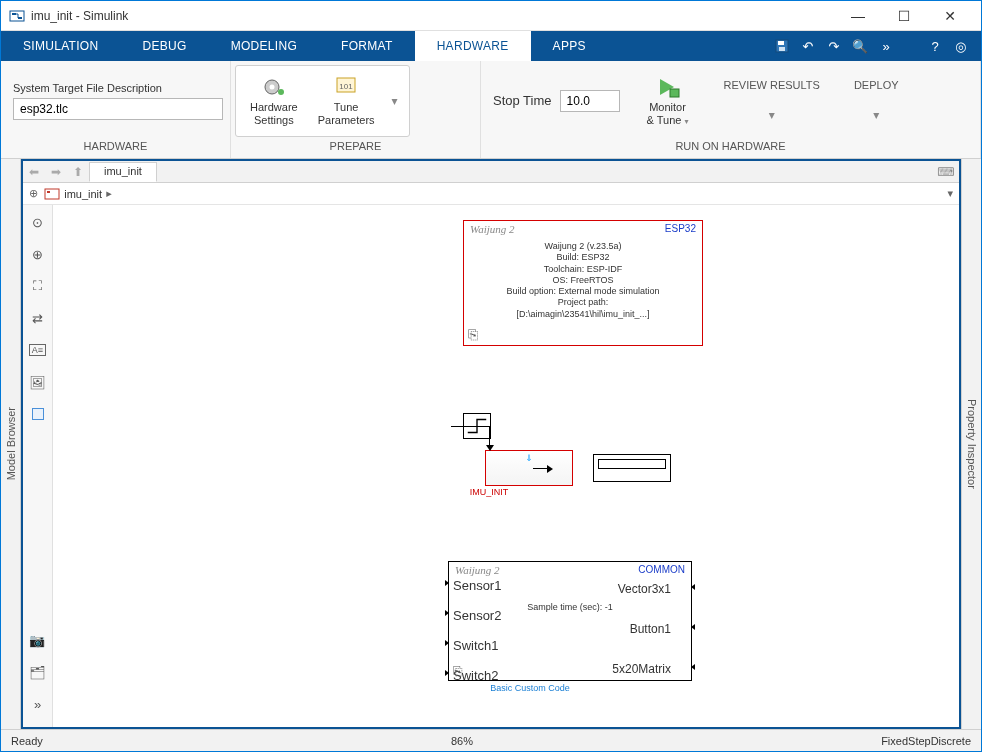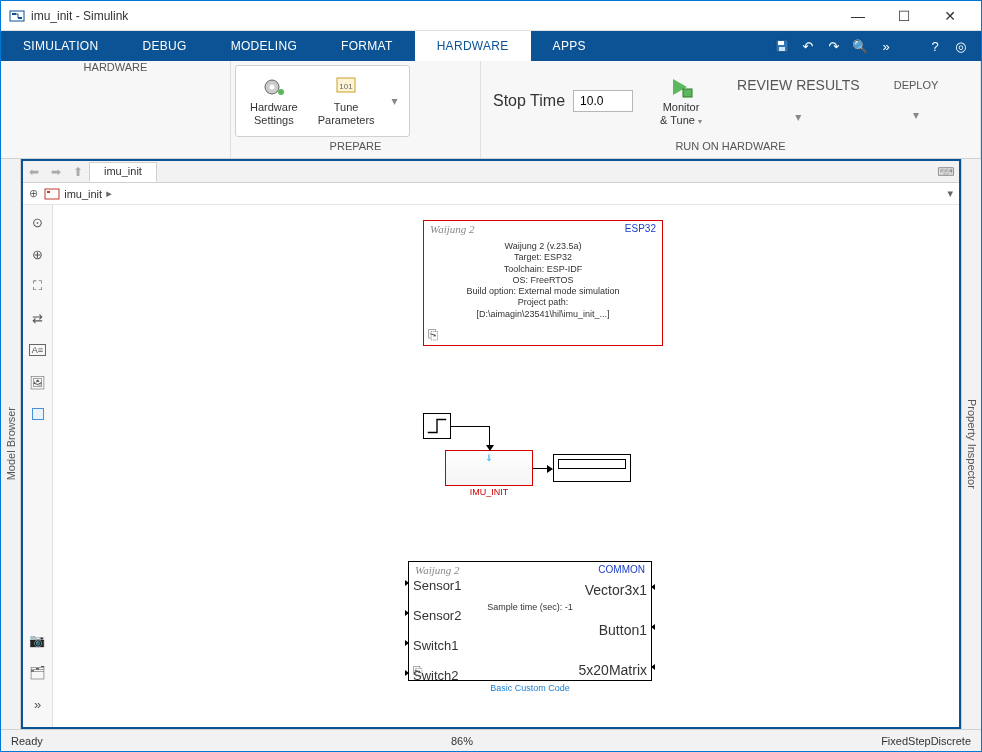--- a/index.html
+++ b/index.html
@@ -23,21 +23,21 @@
 .ribChunk .label { height: 18px; text-align: center; font-size: 11px; color: #555; }
 .formRow { display: flex; flex-direction: column; gap: 4px; }
 .formRow .lbl { font-size: 11px; color: #333; }
 .formRow input, .stoptime input { height: 22px; border: 1px solid #b7b7b7; background: #fff; padding: 2px 6px; font-size: 12px; }
 .bigbtn { display: flex; flex-direction: column; align-items: center; justify-content: center; gap: 2px; padding: 4px 8px; min-width: 60px; text-align: center; }
 .bigbtn .ic { width: 28px; height: 24px; display:flex; align-items:center; justify-content:flex-end; }
 .bigbtn .txt { font-size: 11px; line-height: 1.15; }
 .groupBox { border: 1px solid #d0d0d0; border-radius: 3px; padding: 4px 6px; display: flex; align-items: center; gap: 4px; background:#fff; }
 .splitArrow { width: 16px; height: 60px; display:flex; align-items:center; justify-content:center; color:#888; }
 .stoptime { display: flex; align-items: center; gap: 8px; }
-.stoptime .lbl { font-size: 16px; }
+.stoptime .lbl { font-size: 13px; }
 .content { position: relative; height: calc(100% - 30px - 30px - 98px - 22px); display: flex; }
 .sidebarL { width: 20px; background: #f2f2f2; border-right: 1px solid #d0d0d0; display: flex; align-items: center; justify-content: center; }
 .sidebarL .vtext { writing-mode: vertical-rl; transform: rotate(180deg); font-size: 11px; color: #555; }
 .sidebarR { width: 20px; background: #f2f2f2; border-left: 1px solid #d0d0d0; display: flex; align-items: center; justify-content: center; }
 .sidebarR .vtext { writing-mode: vertical-rl; font-size: 11px; color: #555; }
 .canvasWrap { flex:1; display:flex; flex-direction:column; border: 2px solid #0b5394; }
 .tabsRow { height: 22px; background: #f2f2f2; border-bottom:1px solid #d0d0d0; display:flex; align-items:stretch; }
 .navbtn { width: 22px; display:flex; align-items:center; justify-content:center; color:#aaa; }
 .fileTab { background:#fff; border:1px solid #d0d0d0; border-bottom:1px solid #fff; margin-top:1px; padding:2px 14px; font-size:11px; }
 .tabsRow .sp { flex:1; }
@@ -48,21 +48,21 @@
 .breadcrumb .dd { color:#666; }
 .canvasBody { flex:1; display:flex; }
 .toolstrip { width: 30px; background:#f7f7f7; border-right:1px solid #e0e0e0; display:flex; flex-direction:column; align-items:center; padding:6px 0; gap:10px; color:#555; font-size:13px; }
 .toolstrip .tbtn { width:22px; height:22px; display:flex; align-items:center; justify-content:center; }
 .toolstrip .btm { margin-top:auto; display:flex; flex-direction:column; gap:10px; align-items:center; padding-bottom:6px;}
 .canvas { flex:1; background:#fff; position:relative; overflow:hidden; }
 .status { height:22px; background:#f2f2f2; border-top:1px solid #d0d0d0; display:flex; align-items:center; padding:0 10px; font-size:11px; }
 .status .sp { flex:1; }
 
 
-.block { position:absolute; background:#fff; }
+.block { position:absolute; background:#fff;margin-left:40px; }
 .blk-target { left:370px; top:15px; width:240px; height:126px; border:1px solid #d40000; }
 .blk-target .hdr { display:flex; padding:2px 6px; font-size:11px; }
 .blk-target .hdr .brand { color:#888; font-style:italic; font-family: Georgia, serif; }
 .blk-target .hdr .sp { flex:1; }
 .blk-target .hdr .tag { color:#1a3cc8; font-size:10px; }
 .blk-target .info { text-align:center; font-size:9px; line-height:1.25; padding:4px 4px 0; }
 .blk-target .link { position:absolute; left:4px; bottom:2px; font-size:13px; color:#555; }
 
 .blk-step { left:370px; top:208px; width:28px; height:26px; border:1px solid #000; }
 .blk-step svg { width:100%; height:100%; }
@@ -74,21 +74,21 @@
 .blk-display { left:500px; top:249px; width:78px; height:28px; border:1px solid #000; }
 .blk-display .inner { position:absolute; left:4px; top:4px; right:4px; bottom:12px; border:1px solid #000; }
 
 .blk-custom { left:355px; top:356px; width:244px; height:120px; border:1px solid #000; }
 .blk-custom .hdr { display:flex; padding:2px 6px; font-size:11px; }
 .blk-custom .hdr .brand { color:#888; font-style:italic; font-family: Georgia, serif; }
 .blk-custom .hdr .sp { flex:1; }
 .blk-custom .hdr .tag { color:#1a3cc8; font-size:10px; }
 .blk-custom .mid { text-align:center; font-size:9px; padding-top:22px; line-height:1.6; }
 .portL { position:absolute; left:4px; font-size:13px; }
-.portR { position:absolute; right:4px; font-size:14px; text-align:right; }
+.portR { position:absolute; right:20px; font-size:12px; text-align:right; }
 .portTri { position:absolute; width:0; height:0; border-top:3px solid transparent; border-bottom:3px solid transparent; }
 .portTriL { left:-4px; border-left:4px solid #000; }
 .portTriR { right:-4px; border-right:4px solid #000; }
 .blk-custom-name { position:absolute; left:355px; top:478px; width:244px; text-align:center; font-size:9px; color:#1a7fd4; }
 
 
 .wire { position:absolute; background:#000; }
 .arrowR { position:absolute; width:0; height:0; border-top:4px solid transparent; border-bottom:4px solid transparent; border-left:6px solid #000; }
 .arrowD { position:absolute; width:0; height:0; border-left:4px solid transparent; border-right:4px solid transparent; border-top:6px solid #000; }
 
@@ -135,20 +135,26 @@
     <span class="qicon">🔍</span>
     <span class="qicon">»</span>
     <span class="divider"></span>
     <span class="qicon">?</span>
     <span class="qicon">◎</span>
   </div>
 </div>
 
 <div class="ribbon">
   <div class="ribChunk" style="width:230px;">
+    <div class="body">
+      <div class="formRow" style="width:100%;">
+        <div class="lbl">System Target File Description</div>
+        <input type="text" style="width: 210px;" value="esp32.tlc">
+      </div>
+    </div>
     <div class="label">HARDWARE</div>
   </div>
 
   <div class="ribChunk" style="width:250px;">
     <div class="body" style="padding:2px 4px;">
       <div class="groupBox" style="height:72px;">
         <div class="bigbtn">
           <span class="ic">
               <svg viewBox="0 0 28 24">
                 <circle cx="12" cy="12" r="7" fill="#ccc" stroke="#666"></circle>
@@ -185,21 +191,21 @@
         <span class="ic">
             <svg viewBox="0 0 28 24">
               <polygon points="6,4 20,12 6,20" fill="#5cb85c"></polygon>
               <rect x="16" y="14" width="9" height="8" fill="#5cb85c" stroke="#2d7a2d"></rect>
             </svg>
           </span>
         <span class="txt"><span style="white-space:pre-line">Monitor
 &amp; Tune</span> <span style="font-size:8px;color:#888">▾</span></span>
       </div>
       <div class="bigbtn">
-        <span class="txt" style="font-size:14px;color:#555">REVIEW RESULTS</span>
+        <span class="txt" style="font-size:11px;color:#555">REVIEW RESULTS</span>
         <span style="color:#888;margin-top:14px">▾</span>
       </div>
       <div class="bigbtn">
         <span class="txt" style="font-size:11px;color:#555">DEPLOY</span>
         <span style="color:#888;margin-top:14px">▾</span>
       </div>
     </div>
     <div class="label">RUN ON HARDWARE</div>
   </div>
 </div>
@@ -254,21 +260,21 @@
       <div class="canvas">
 
         <div class="block blk-target">
           <div class="hdr">
             <span class="brand">Waijung 2</span>
             <span class="sp"></span>
             <span class="tag">ESP32</span>
           </div>
           <div class="info">
             <div>Waijung 2 (v.23.5a)</div>
-            <div>Target: ESP32</div>
+            <div>Build: ESP32</div>
             <div>Toolchain: ESP-IDF</div>
             <div>OS: FreeRTOS</div>
             <div>Build option: External mode simulation</div>
             <div>Project path:</div>
             <div>[D:\aimagin\23541\hil\imu_init_...]</div>
           </div>
           <span class="link">⎘</span>
         </div>
 
         <div class="block blk-step">

